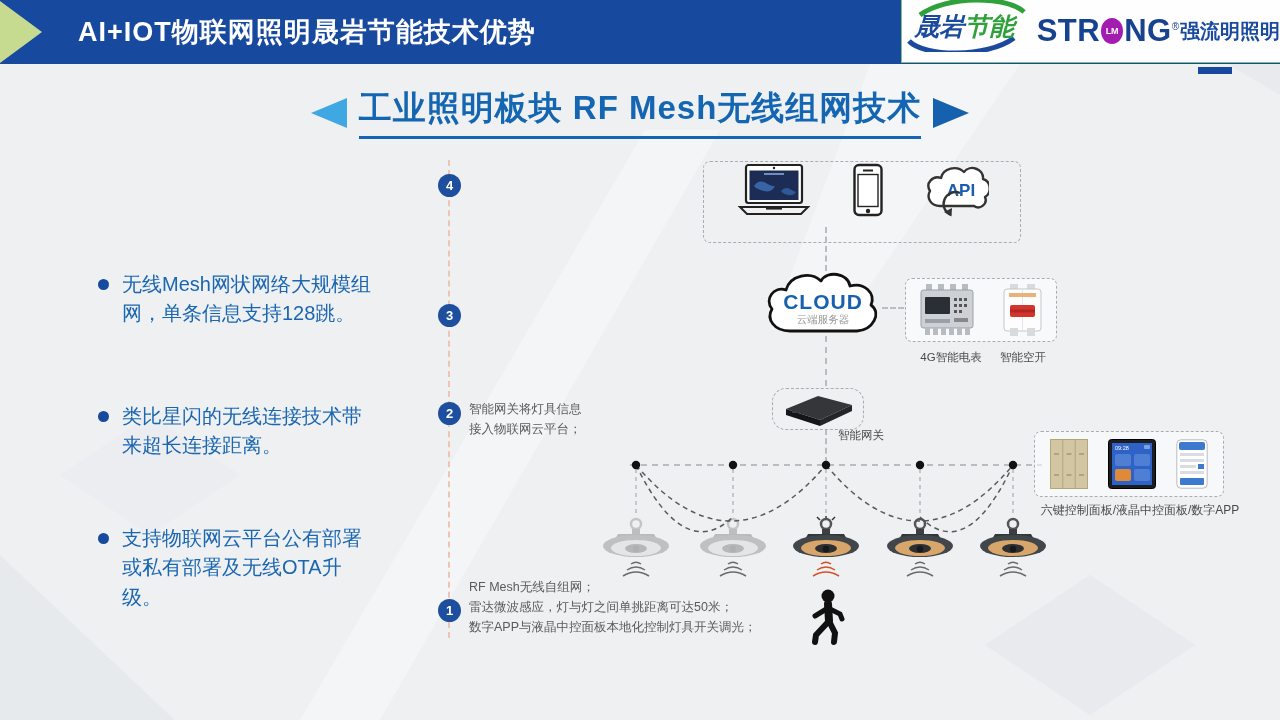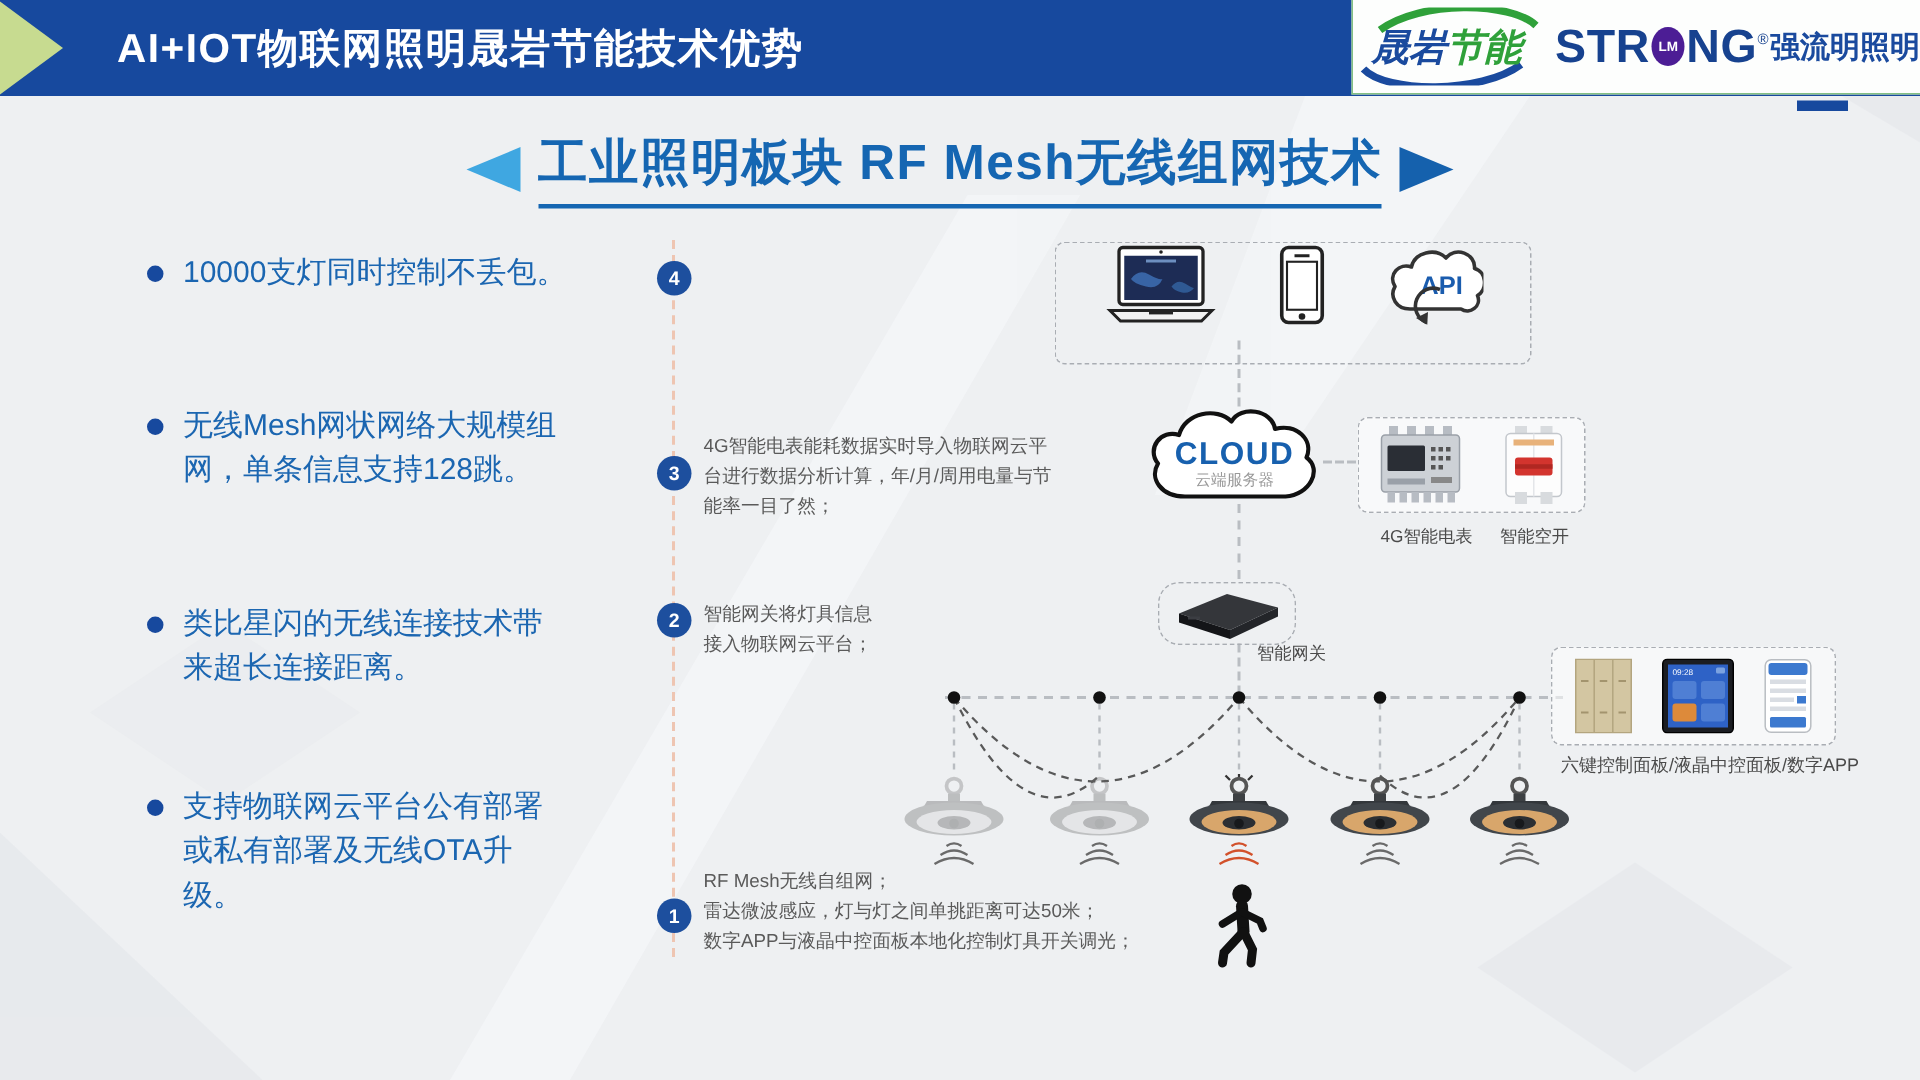--- a/index.html
+++ b/index.html
@@ -8,30 +8,30 @@
   
   .bgpat{position:absolute;left:0;top:0;z-index:0;}
   
   .topbar{position:absolute;left:0;top:0;width:1280px;height:64px;background:#17499e;z-index:2;}
   .tri-green{position:absolute;left:0;top:1px;width:0;height:0;border-top:31px solid transparent;
              border-bottom:31px solid transparent;border-left:42px solid #c7db90;}
   .topbar h1{position:absolute;left:78px;top:0;margin:0;line-height:64px;font-size:27px;
              color:#ffffff;font-weight:bold;letter-spacing:1px;}
   .logo-panel{position:absolute;right:0;top:0;width:378px;height:62px;background:#fdfefd;
               border-left:1.5px solid #83c083;border-bottom:1.5px solid #83c083;z-index:3;
-              display:flex;align-items:center;justify-content:center;gap:10px;}
+              display:flex;justify-content:center;gap:10px;}
   .logo-sy{position:relative;width:128px;height:52px;display:flex;align-items:center;justify-content:center;}
   .logo-sy .txt{position:relative;z-index:2;font-size:25px;font-weight:bold;font-style:italic;white-space:nowrap;}
   .sy-blue{color:#1a4a9e;}
   .sy-green{color:#2fa13a;}
   .logo-sy svg{position:absolute;left:0;top:0;z-index:1;}
   .logo-strong{display:flex;align-items:center;white-space:nowrap;}
   .logo-strong .latin{font-size:31px;font-weight:bold;color:#17428f;letter-spacing:.5px;}
   .lm-circle{display:inline-flex;align-items:center;justify-content:center;width:22px;height:26px;
-             border-radius:50%;background:#4c1d95;color:#fff;font-size:9px;font-weight:bold;margin:0 1px;}
+             border-radius:50%;background:#a21caf;color:#fff;font-size:9px;font-weight:bold;margin:0 1px;}
   .logo-strong sup{font-size:10px;color:#17428f;margin:-10px 1px 0 0;}
   .strong-cn{font-size:20px;font-weight:bold;color:#1a4a9e;}
   .logo-dash{position:absolute;right:48px;top:67px;width:34px;height:7px;background:#17499e;z-index:3;}
   
   .section-row{position:absolute;left:0;right:0;top:86px;display:flex;align-items:center;
                justify-content:center;gap:12px;z-index:2;}
   .section-row h2{margin:0;font-size:33px;font-weight:bold;color:#1566b2;letter-spacing:1px;
                   padding-bottom:5px;border-bottom:3px solid #1566b2;}
   .tri-left{width:0;height:0;border-top:15px solid transparent;border-bottom:15px solid transparent;
             border-right:36px solid #3fa7e1;}
@@ -120,41 +120,36 @@
     </div>
   </div>
   <div class="logo-dash"></div>
 
   <div class="section-row">
     <div class="tri-left"></div>
     <h2>工业照明板块 RF Mesh无线组网技术</h2>
     <div class="tri-right"></div>
   </div>
 
-  <div class="bullet b1">
-    <span class="dot"></span>
-    <p>10000支灯同时控制不丢包。</p>
-  </div>
   <div class="bullet b2">
     <span class="dot"></span>
     <p>无线Mesh网状网络大规模组网，单条信息支持128跳。</p>
   </div>
   <div class="bullet b3">
     <span class="dot"></span>
     <p>类比星闪的无线连接技术带来超长连接距离。</p>
   </div>
   <div class="bullet b4">
     <span class="dot"></span>
     <p>支持物联网云平台公有部署或私有部署及无线OTA升级。</p>
   </div>
 
   <div class="timeline"></div>
   <div class="step-circle sc4">4</div>
   <div class="step-circle sc3">3</div>
-  <div class="step-text st3">4G智能电表能耗数据实时导入物联网云平台进行数据分析计算，年/月/周用电量与节能率一目了然；</div>
   <div class="step-circle sc2">2</div>
   <div class="step-text st2">智能网关将灯具信息
 接入物联网云平台；</div>
   <div class="step-circle sc1">1</div>
   <div class="step-text st1">RF Mesh无线自组网；
 雷达微波感应，灯与灯之间单挑距离可达50米；
 数字APP与液晶中控面板本地化控制灯具开关调光；</div>
 
   <div class="dash-box box-top">
     <svg width="78" height="56" viewBox="0 0 78 56">

